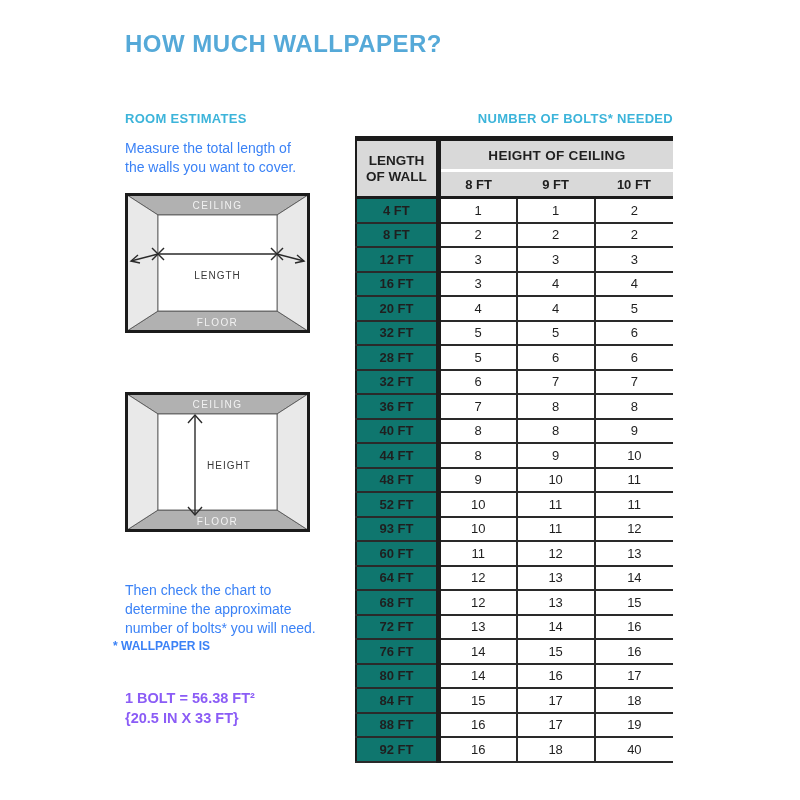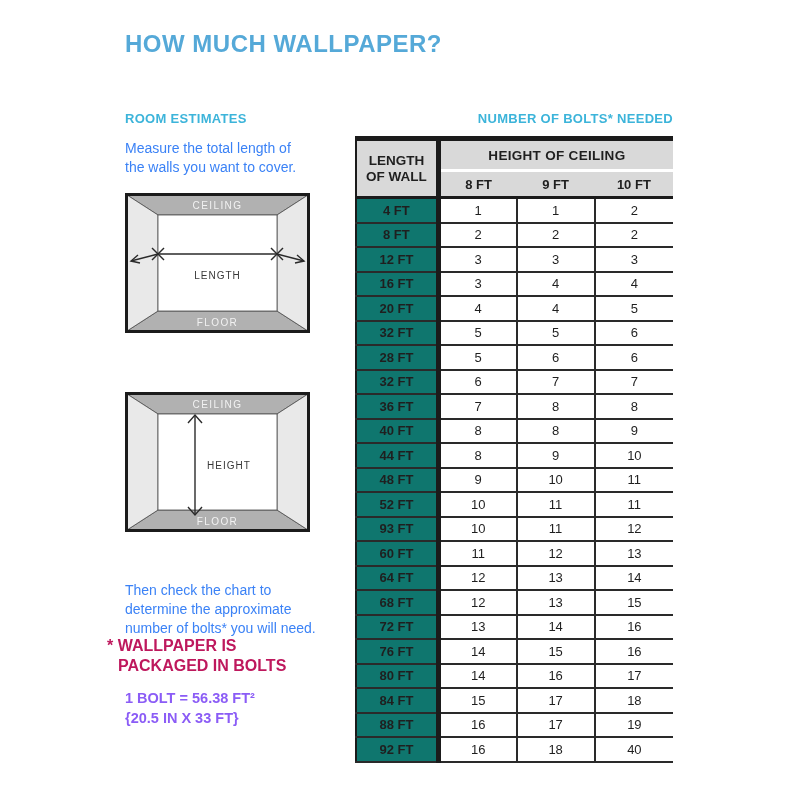--- a/index.html
+++ b/index.html
@@ -27,22 +27,22 @@
   #step3 { top:581px; }
   .diagram { position:absolute; left:125px; width:185px; height:140px; }
   #diagram1 { top:193px; }
   #diagram2 { top:392px; }
   .diagram text {
     font-family:"Liberation Sans","DejaVu Sans",sans-serif;
   }
   .surface-label { font-size:10px; letter-spacing:1.4px; fill:#f2f2f2; }
   .dim-label { font-size:10px; letter-spacing:1px; fill:#383838; }
   .footnote {
-    position:absolute; left:107px; top:636px;
-    font-size:16px; font-weight:bold; line-height:20px; color:#be185d;
+    position:absolute; left:113px; top:636px;
+    font-size:12px; font-weight:bold; line-height:20px; color:#3b82f6;
   }
   .footnote .indent { padding-left:11px; }
   .bolt-info {
     position:absolute; left:125px; top:688px;
     font-size:14.5px; font-weight:bold; line-height:20px; color:#8b5cf6;
   }
   table.bolts {
     position:absolute; left:355px; top:136px; width:318px;
     border-collapse:collapse; table-layout:fixed;
     border-top:5px solid #1b1b1b; border-left:2px solid #1b1b1b;
@@ -126,21 +126,20 @@
     </g>
     <text class="dim-label" x="82" y="77" text-anchor="start">HEIGHT</text>
   </svg>
 
   <div class="step" id="step3">Then check the chart to
 determine the approximate
 number of bolts* you will need.</div>
 
   <div class="footnote">
     <div>* WALLPAPER IS</div>
-    <div class="indent">PACKAGED IN BOLTS</div>
   </div>
 
   <div class="bolt-info">
     <div>1 BOLT = 56.38 FT²</div>
     <div>{20.5 IN X 33 FT}</div>
   </div>
 
   <div class="section-label table-title">NUMBER OF BOLTS* NEEDED</div>
 
   <table class="bolts">

